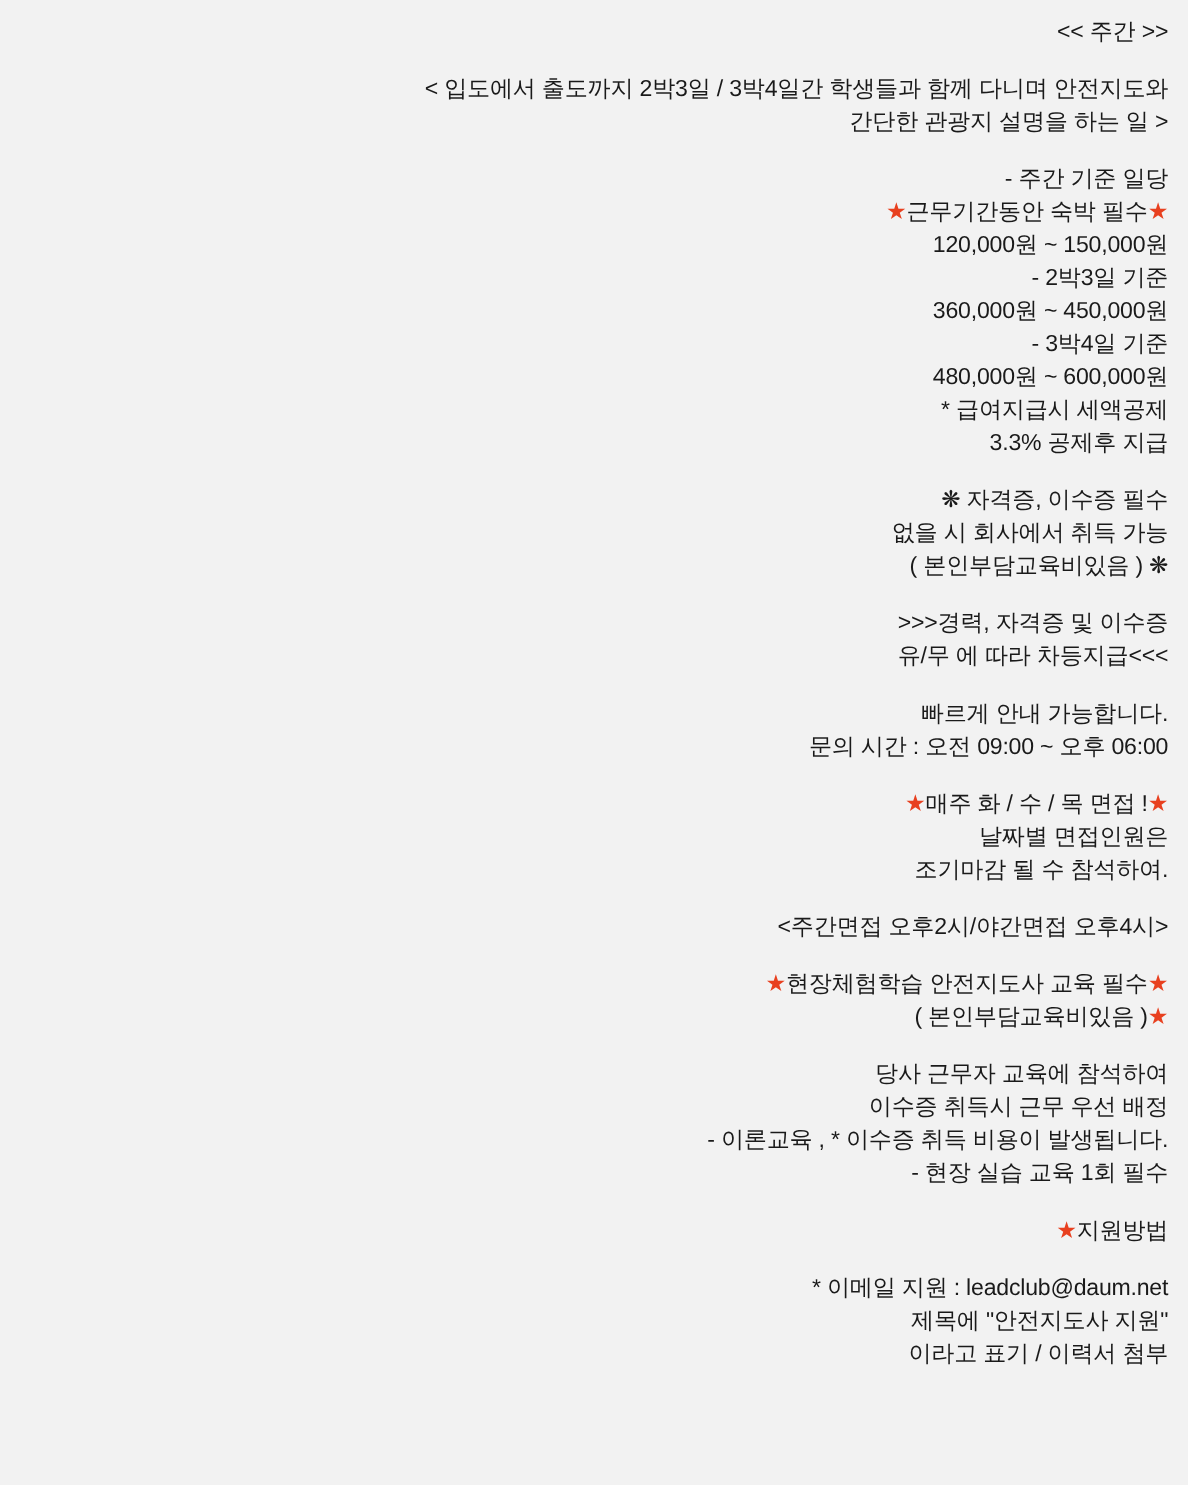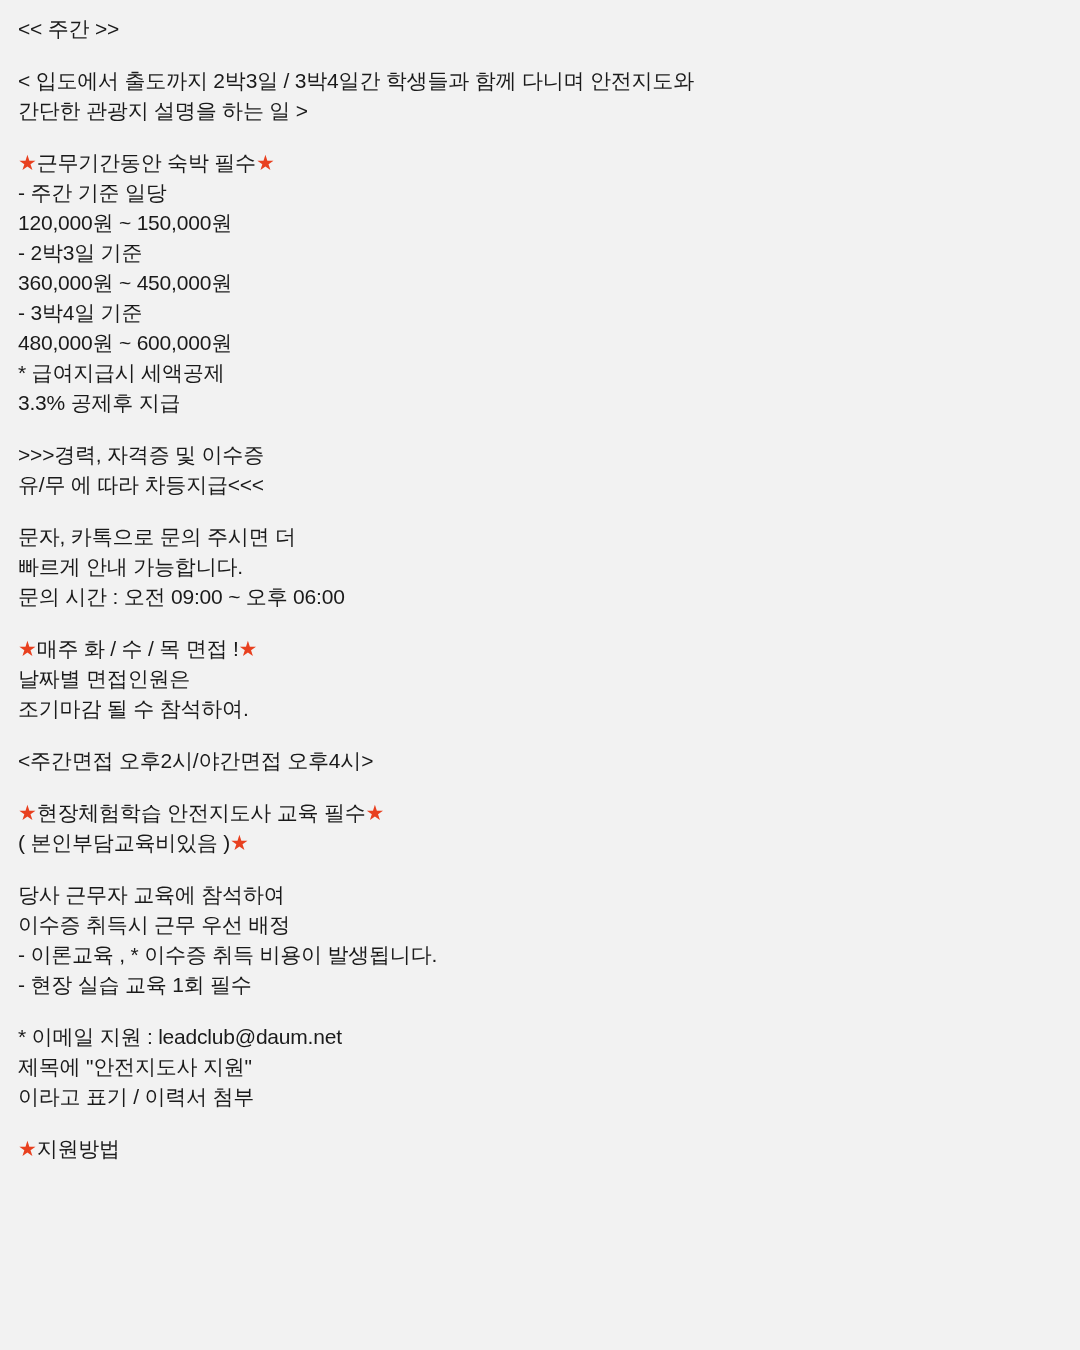--- a/index.html
+++ b/index.html
@@ -16,20 +16,21 @@
   }
   .page {
     box-sizing: border-box;
     width: 1080px;
     min-height: 1350px;
     padding: 14px 18px 10px 18px;
     background: #f2f2f2;
   }
   .block {
     margin: 0 0 22px 0;
+    text-align: right;
   }
   .line {
     font-size: 21px;
     line-height: 30px;
     letter-spacing: -0.2px;
     white-space: pre-wrap;
     word-break: keep-all;
   }
   .star {
     color: #e8401f;
@@ -43,39 +44,43 @@
   <div class="block">
     <div class="line">&lt;&lt; 주간 &gt;&gt;</div>
   </div>
 
   <div class="block">
     <div class="line">&lt; 입도에서 출도까지 2박3일 / 3박4일간 학생들과 함께 다니며 안전지도와</div>
     <div class="line">간단한 관광지 설명을 하는 일 &gt;</div>
   </div>
 
   <div class="block">
+    <div class="line">- 주간 기준 일당</div>
     <div class="line"><span class="star">★</span><span>근무기간동안 숙박 필수</span><span class="star">★</span></div>
-    <div class="line">- 주간 기준 일당</div>
     <div class="line">120,000원 ~ 150,000원</div>
     <div class="line">- 2박3일 기준</div>
     <div class="line">360,000원 ~ 450,000원</div>
     <div class="line">- 3박4일 기준</div>
     <div class="line">480,000원 ~ 600,000원</div>
     <div class="line">* 급여지급시 세액공제</div>
     <div class="line">3.3% 공제후 지급</div>
   </div>
 
+  <div class="block">
+    <div class="line">❋ 자격증, 이수증 필수</div>
+    <div class="line">없을 시 회사에서 취득 가능</div>
+    <div class="line">( 본인부담교육비있음 ) ❋</div>
+  </div>
 
   <div class="block">
     <div class="line">&gt;&gt;&gt;경력, 자격증 및 이수증</div>
     <div class="line">유/무 에 따라 차등지급&lt;&lt;&lt;</div>
   </div>
 
   <div class="block">
-    <div class="line">문자, 카톡으로 문의 주시면 더</div>
     <div class="line">빠르게 안내 가능합니다.</div>
     <div class="line">문의 시간 : 오전 09:00 ~ 오후 06:00</div>
   </div>
 
   <div class="block">
     <div class="line"><span class="star">★</span><span>매주 화 / 수 / 목 면접 !</span><span class="star">★</span></div>
     <div class="line">날짜별 면접인원은</div>
     <div class="line">조기마감 될 수 참석하여.</div>
   </div>
 
@@ -89,22 +94,22 @@
   </div>
 
   <div class="block">
     <div class="line">당사 근무자 교육에 참석하여</div>
     <div class="line">이수증 취득시 근무 우선 배정</div>
     <div class="line">- 이론교육 , * 이수증 취득 비용이 발생됩니다.</div>
     <div class="line">- 현장 실습 교육 1회 필수</div>
   </div>
 
   <div class="block">
+    <div class="line"><span class="star">★</span><span>지원방법</span></div>
+  </div>
+
+  <div class="block">
     <div class="line">* 이메일 지원 : leadclub@daum.net</div>
     <div class="line">제목에 "안전지도사 지원"</div>
     <div class="line">이라고 표기 / 이력서 첨부</div>
   </div>
 
-  <div class="block">
-    <div class="line"><span class="star">★</span><span>지원방법</span></div>
-  </div>
-
 </div>
 
 </body></html>

